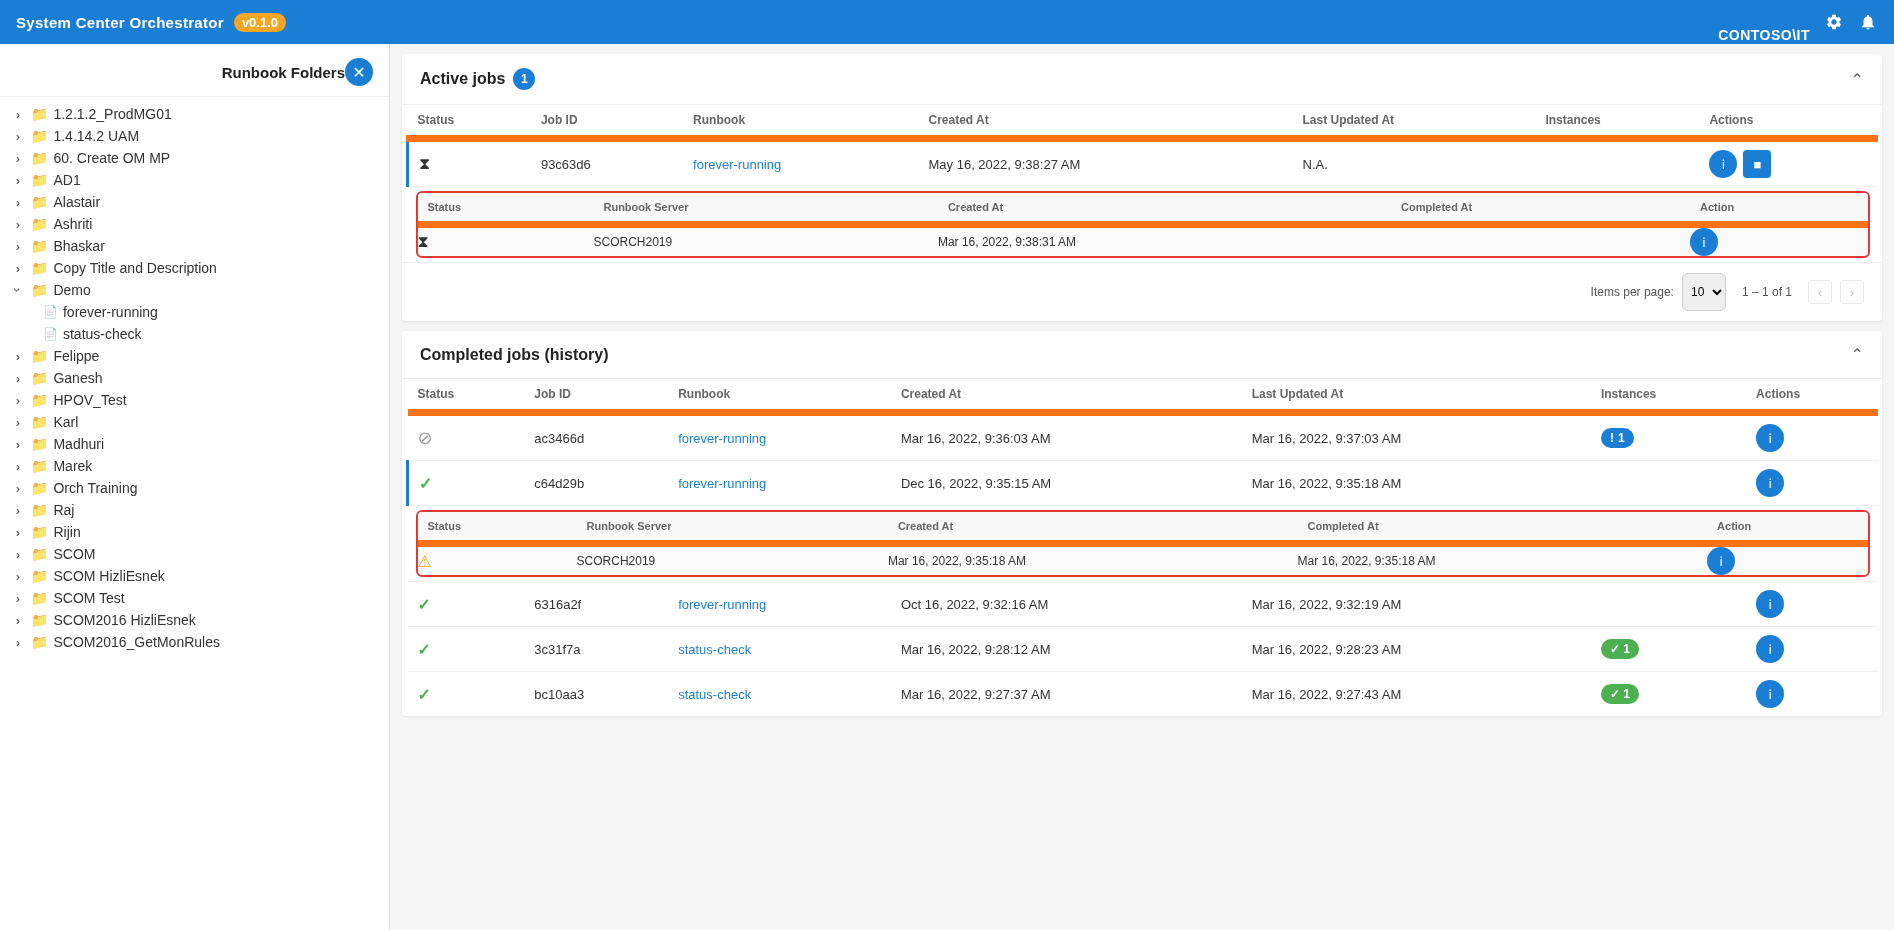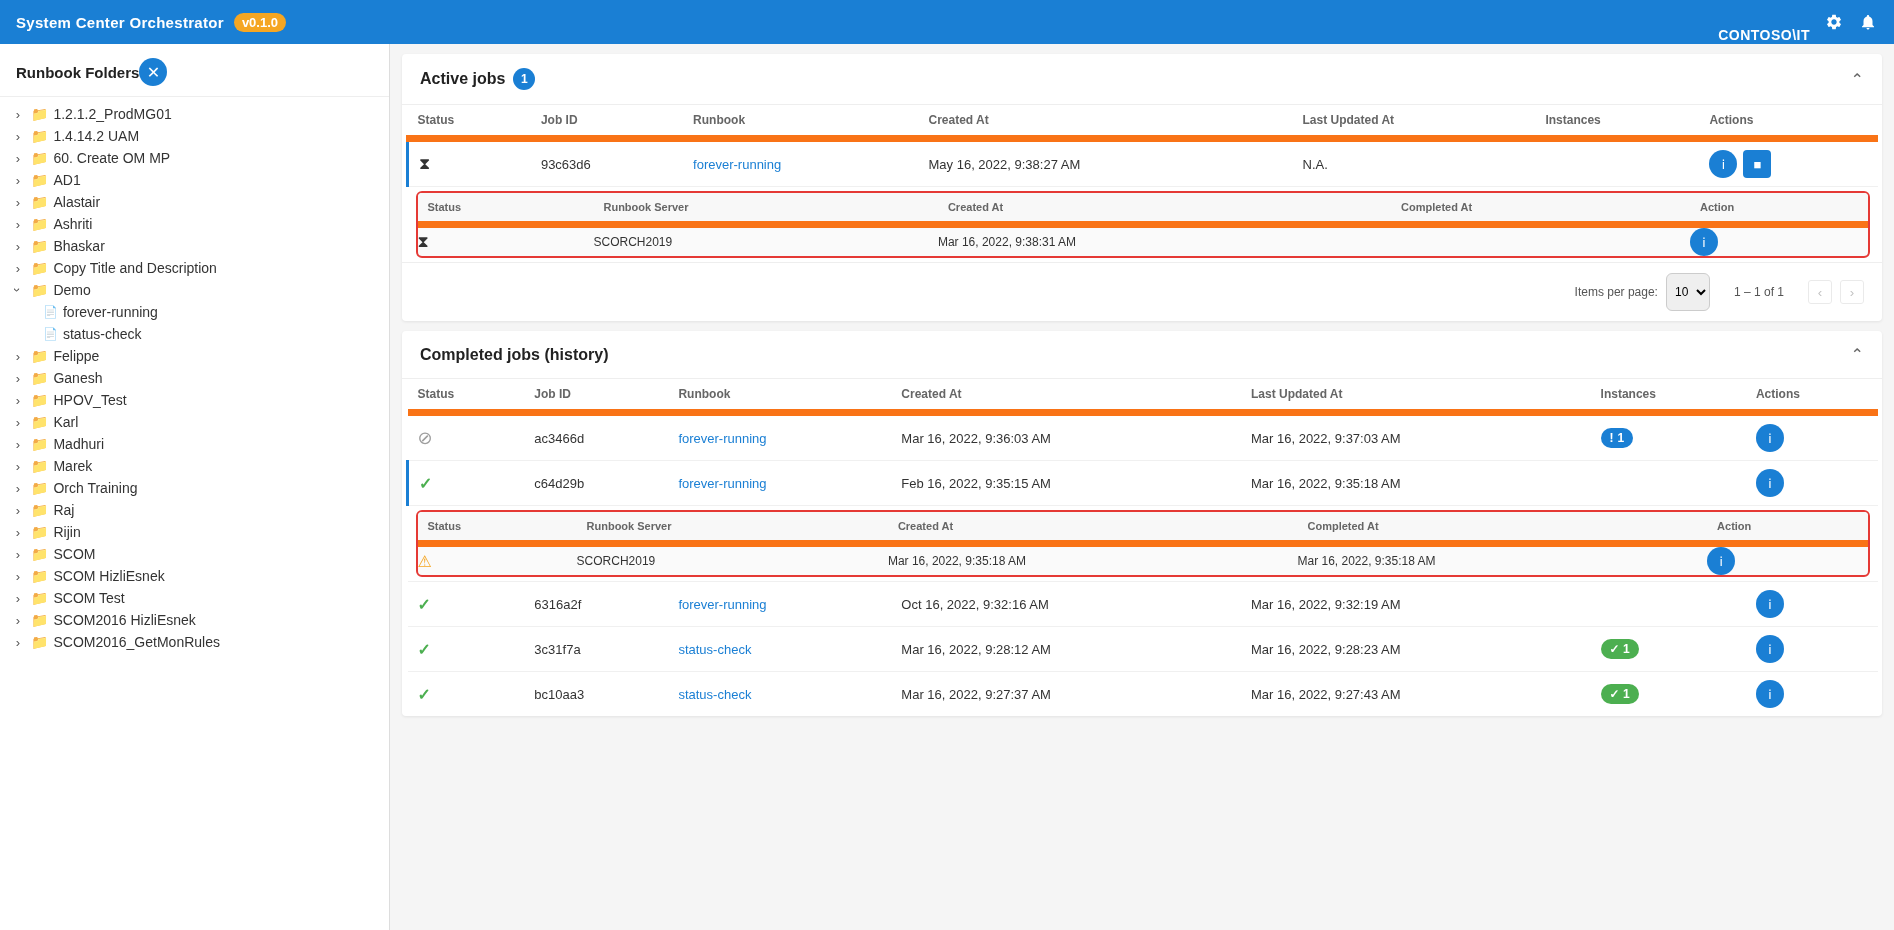--- a/index.html
+++ b/index.html
@@ -12,21 +12,21 @@
     .header-right { margin-left: auto; display: flex; align-items: center; gap: 14px; }
     .header-org { font-size: 14px; font-weight: 600; letter-spacing: 0.5px; margin-top: 26px; }
     .header-icon { width: 20px; height: 20px; display: flex; align-items: center; justify-content: center; cursor: pointer; }
     .header-icon svg { fill: white; width: 18px; height: 18px; }
 
     
     .main-layout { display: flex; flex: 1; overflow: hidden; }
 
     
     .sidebar { width: 390px; background: white; border-right: 1px solid #ddd; display: flex; flex-direction: column; overflow: hidden; flex-shrink: 0; }
-    .sidebar-header { display: flex; align-items: center; justify-content: flex-start; padding: 14px 16px 10px; border-bottom: 1px solid #eee; }
+    .sidebar-header { display: flex; align-items: center; justify-content: flex-end; padding: 14px 16px 10px; border-bottom: 1px solid #eee; }
     .sidebar-title { font-size: 15px; font-weight: 700; color: #222; }
     .close-btn { background: #1a7fd4; color: white; border: none; border-radius: 50%; width: 28px; height: 28px; font-size: 16px; cursor: pointer; display: flex; align-items: center; justify-content: center; }
     .sidebar-scroll { flex: 1; overflow-y: auto; padding: 6px 0; }
     .sidebar-scroll::-webkit-scrollbar { width: 6px; }
     .sidebar-scroll::-webkit-scrollbar-thumb { background: #ccc; border-radius: 3px; }
     .folder-item { display: flex; align-items: center; padding: 3px 10px; cursor: pointer; user-select: none; }
     .chevron { width: 16px; height: 16px; display: flex; align-items: center; justify-content: center; color: #555; flex-shrink: 0; }
     .chevron.open { transform: rotate(90deg); }
     .folder-icon { margin: 0 5px; color: #555; font-size: 14px; }
     .file-icon { margin: 0 5px; color: #666; font-size: 12px; }
@@ -72,21 +72,21 @@
 
     
     .sub-table-row td { padding: 0; }
     .sub-table-container { border: 2px solid #e53935; border-radius: 6px; margin: 4px 8px; overflow: hidden; background: #fafafa; }
     .sub-table-container table th { font-size: 11px; color: #666; background: #f8f8f8; }
     .sub-table-container table td { font-size: 12px; }
 
     
     .pagination { display: flex; align-items: center; justify-content: flex-end; padding: 10px 18px; gap: 8px; font-size: 12px; color: #555; border-top: 1px solid #eee; }
     .pagination select { font-size: 12px; border: 1px solid #ccc; border-radius: 6px; padding: 10px 4px; }
-    .page-info { margin: 0 16px; }
+    .page-info { margin: 0 8px; }
     .page-btn { background: none; border: 1px solid #ccc; border-radius: 3px; width: 24px; height: 24px; cursor: pointer; display: flex; align-items: center; justify-content: center; color: #666; }
     .page-btn:disabled { opacity: 0.4; cursor: default; }
   </style>
 </head>
 <body>
 
 <div class="header">
   <span class="header-title">System Center Orchestrator</span>
   <span class="version-badge">v0.1.0</span>
   <div class="header-right">
@@ -354,21 +354,21 @@
     <td>
       <div class="actions-cell">
         <button class="action-btn">ℹ</button>
       </div>
     </td>
   </tr>
               <tr>
     <td style="border-left: 3px solid #1a7fd4;"><span class="status-check">✓</span></td>
     <td>c64d29b</td>
     <td><a class="job-link">forever-running</a></td>
-    <td>Feb 16, 2022, 9:35:15 AM</td>
+    <td>Dec 16, 2022, 9:35:15 AM</td>
     <td>Mar 16, 2022, 9:35:18 AM</td>
     <td></td>
     <td>
       <div class="actions-cell">
         <button class="action-btn">ℹ</button>
       </div>
     </td>
   </tr>
               <tr class="sub-table-row">
                 <td colspan="7">

